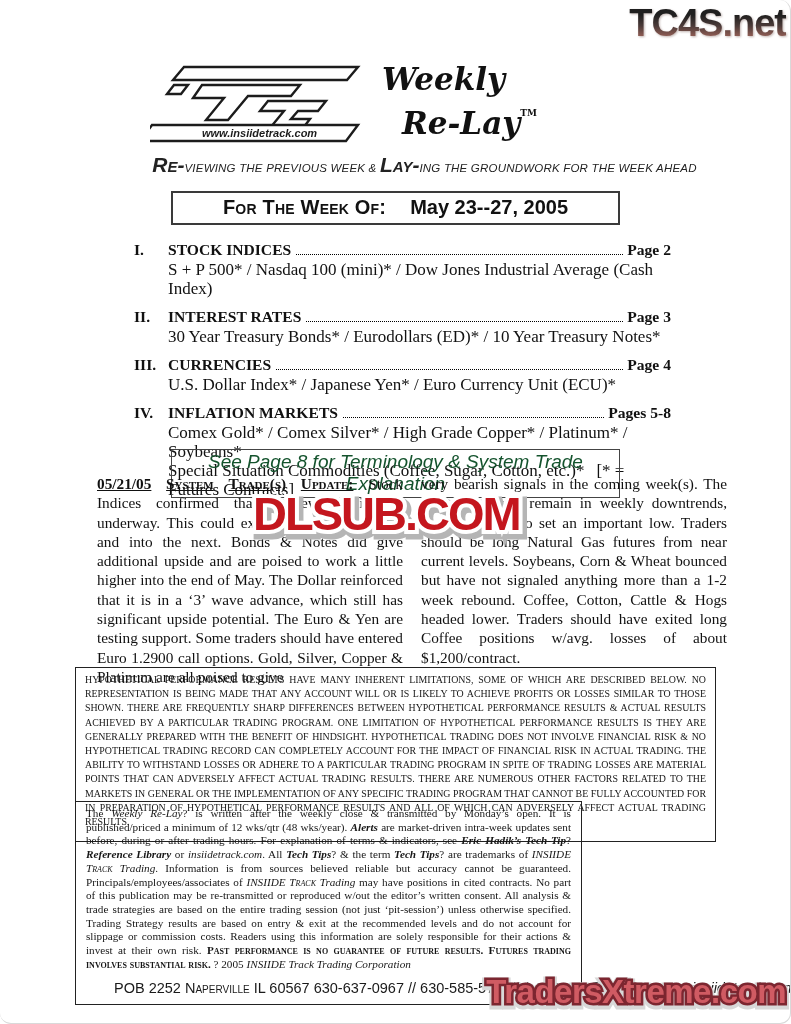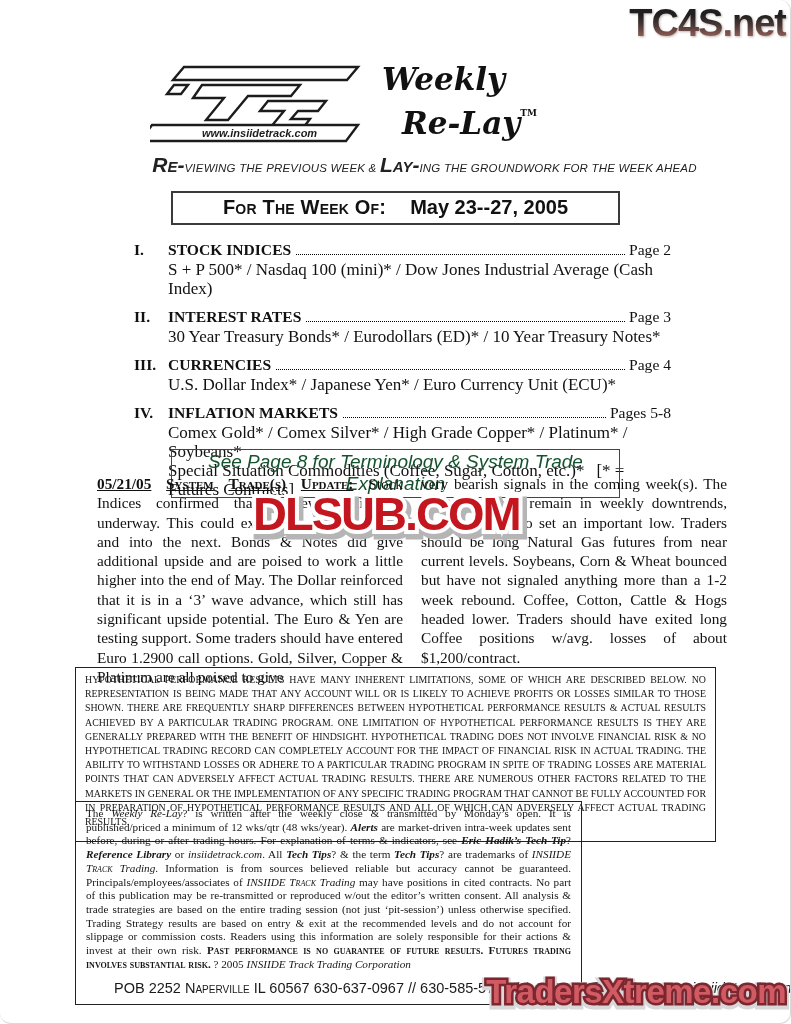--- a/index.html
+++ b/index.html
@@ -42,21 +42,21 @@
   .weekbox .sc{letter-spacing:.2px;}
   .weekbox .ml{margin-left:24px;}
 
   
   .toc{position:absolute;left:134px;top:240px;width:537px;}
   .toc-item{margin-bottom:9px;}
   .toc-row{display:flex;align-items:baseline;font-size:15.6px;font-weight:bold;line-height:20px;}
   .toc-num{width:34px;flex:none;}
   .toc-title{flex:none;}
   .toc-leader{flex:1;border-bottom:1.7px dotted #000;margin:0 4px 3px 5px;height:1px;}
-  .toc-page{flex:none;font-weight:normal;text-align:right;}
+  .toc-page{flex:none;font-weight:bold;text-align:right;}
   .toc-sub{margin-left:34px;font-size:17px;line-height:19px;}
 
   .notice{position:absolute;left:171px;top:449px;width:449px;box-sizing:border-box;
           border:1px solid #444;padding:1px 0 2px 0;text-align:center;
           font-family:"Liberation Sans",sans-serif;font-style:italic;font-size:19px;color:#14532d;}
 
   
   .article{position:absolute;left:97px;top:474px;width:629px;display:flex;gap:18px;font-family:Liberation Serif, serif;}
   .col{width:306px;flex:none;text-align:justify;font-size:15.3px;line-height:19.3px;}
 

